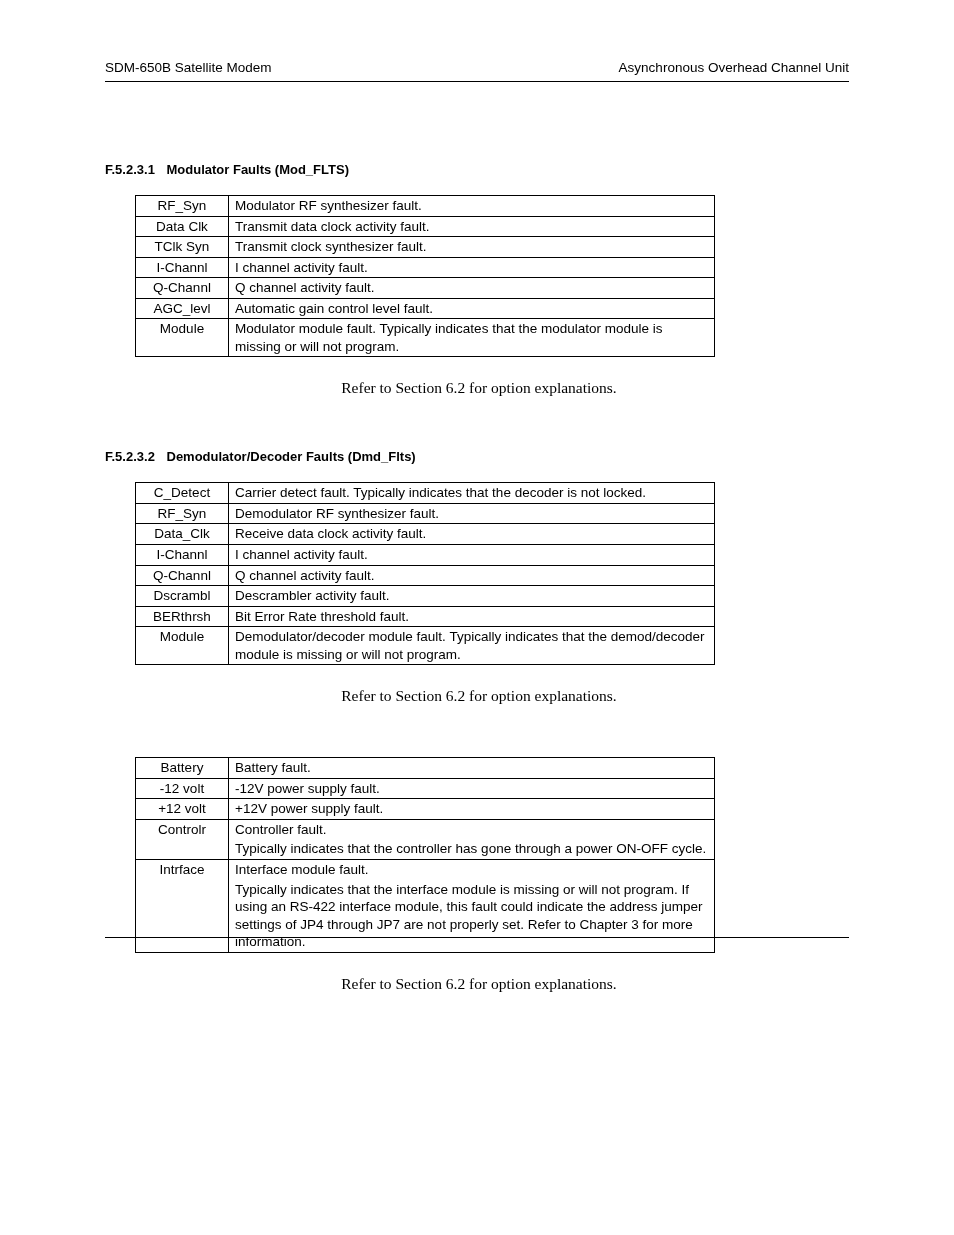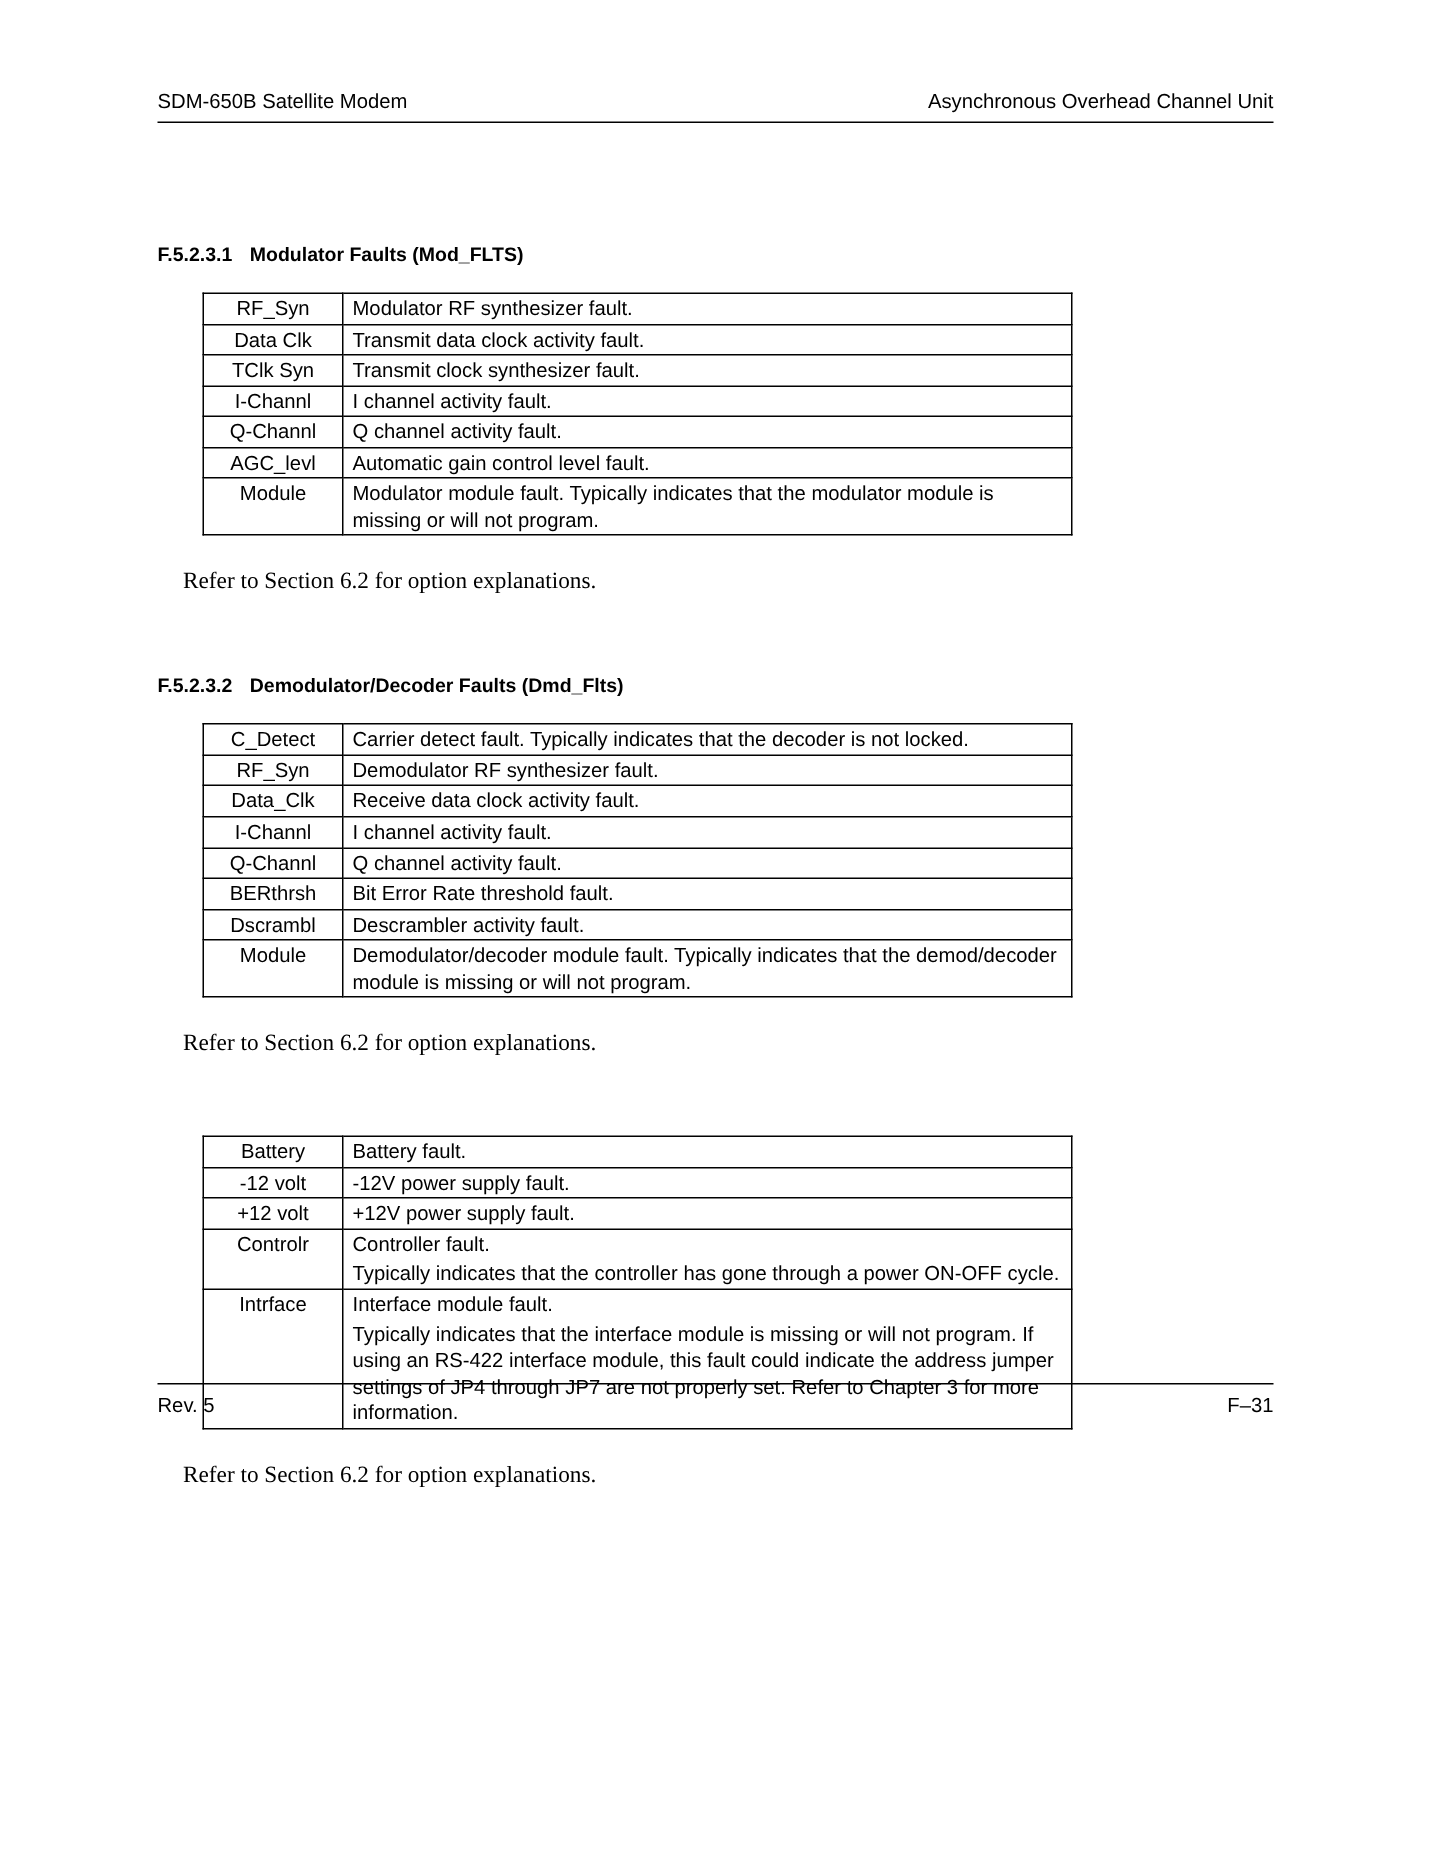--- a/index.html
+++ b/index.html
@@ -51,21 +51,22 @@
       padding: 1px 6px 1px 6px;
       vertical-align: top;
       line-height: 1.3;
     }
     .fault-table td:first-child {
       width: 80px;
       text-align: center;
     }
     .refer-text {
       font-size: 15.5px;
-      margin: 0 0 52px 17px;
+      margin: 0 0 52px 4px;
+      text-align: center;
     }
     .footer-rule {
       border: none;
       border-top: 1.5px solid black;
       margin: 0 0 6px 0;
     }
     .footer-row {
       display: flex;
       justify-content: space-between;
       font-size: 13.5px;
@@ -153,26 +154,26 @@
         </tr>
     <tr>
           <td>I-Channl</td>
           <td>I channel activity fault.</td>
         </tr>
     <tr>
           <td>Q-Channl</td>
           <td>Q channel activity fault.</td>
         </tr>
     <tr>
+          <td>Dscrambl</td>
+          <td>Descrambler activity fault.</td>
+        </tr>
+    <tr>
           <td>BERthrsh</td>
           <td>Bit Error Rate threshold fault.</td>
-        </tr>
-    <tr>
-          <td>Dscrambl</td>
-          <td>Descrambler activity fault.</td>
         </tr>
     <tr>
           <td>Module</td>
           <td>Demodulator/decoder module fault. Typically indicates that the demod/decoder module is missing or will not program.</td>
         </tr>
   </tbody>
     </table>
   <p class="refer-text">Refer to Section 6.2 for option explanations.</p>
 
   <table class="fault-table">
@@ -202,19 +203,15 @@
         <p>Interface module fault.</p>
         <p>Typically indicates that the interface module is missing or will not program. If using an RS-422 interface module, this fault could indicate the address jumper settings of JP4 through JP7 are not properly set. Refer to Chapter 3 for more information.</p>
       </td>
     </tr>
   </tbody>
     </table>
   <p class="refer-text" style="margin-bottom:0">Refer to Section 6.2 for option explanations.</p>
 
   <div class="footer-area">
     <hr class="footer-rule">
-    <div class="footer-row">
-      <span>Rev. 5</span>
-      <span>F–31</span>
-    </div>
   </div>
 
 </div>
 
 </body></html>

